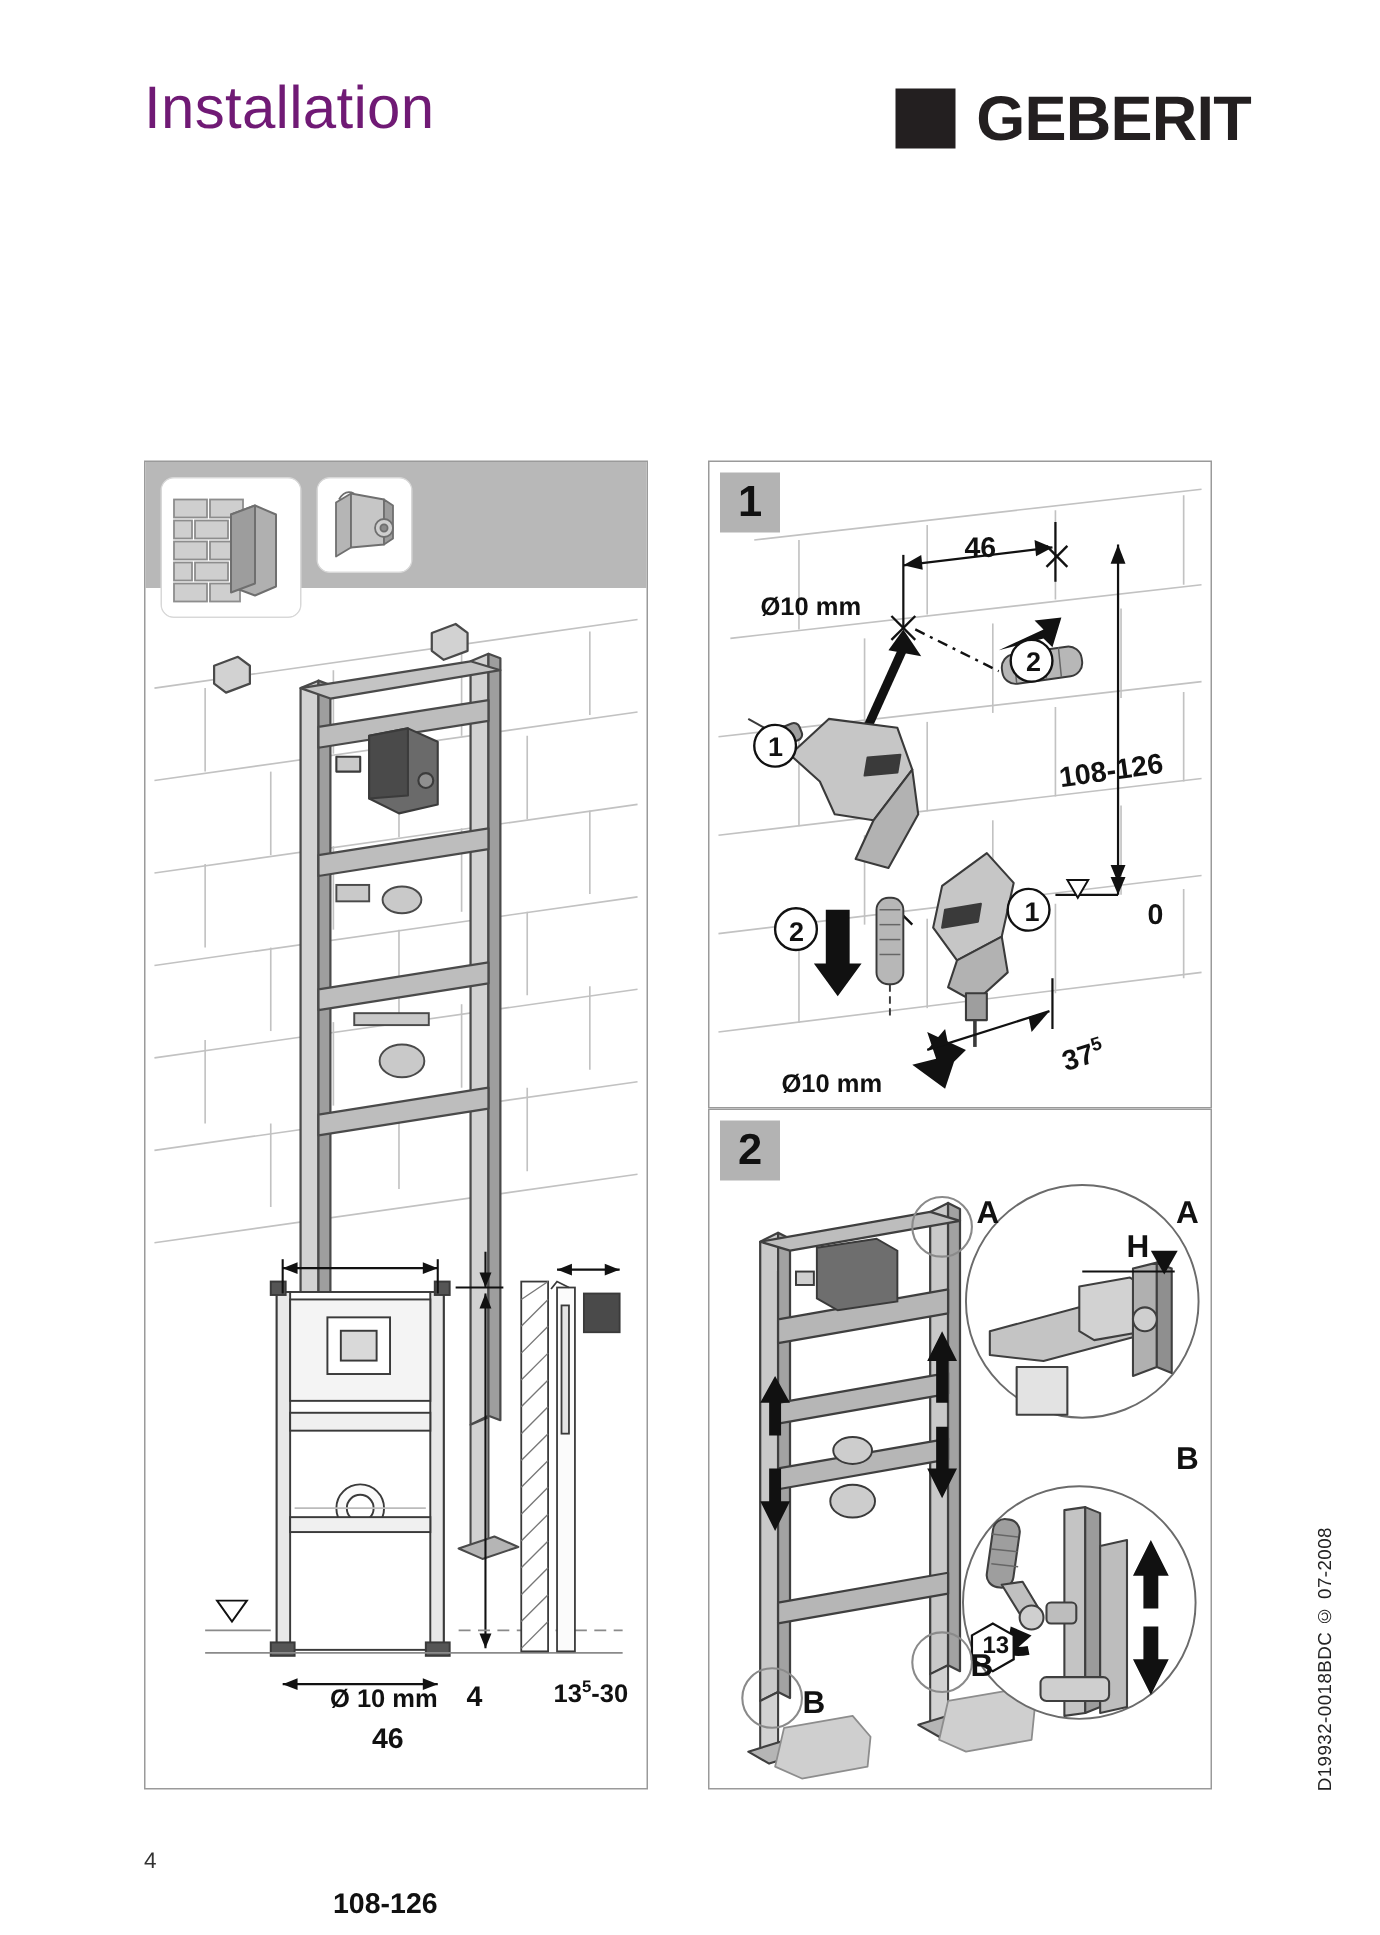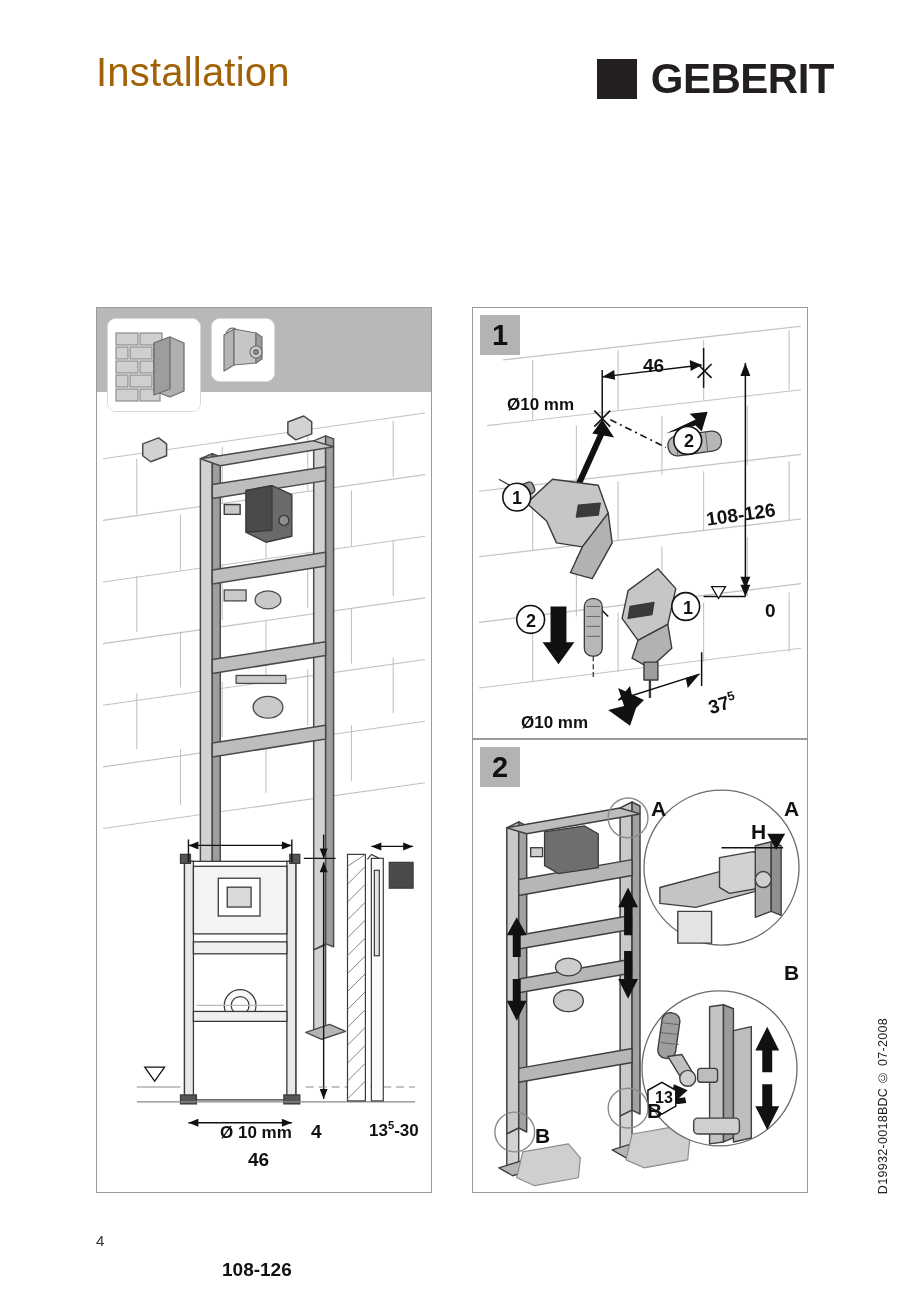--- a/index.html
+++ b/index.html
@@ -4,21 +4,21 @@
 <style>
   html,body{margin:0;padding:0;background:#ffffff;}
   body{width:920px;height:1290px;position:relative;
        font-family:"Liberation Sans","DejaVu Sans",sans-serif;color:#1a1a1a;
        -webkit-font-smoothing:antialiased;}
 
   .page{position:absolute;inset:0;width:920px;height:1290px;overflow:hidden;}
 
   
   .page-title{position:absolute;left:96px;top:52px;font-size:40px;font-weight:400;
-              letter-spacing:.2px;color:#a16207;line-height:1;}
+              letter-spacing:.2px;color:#701a75;line-height:1;}
   .logo{position:absolute;right:86px;top:58px;display:flex;align-items:center;gap:14px;}
   .logo-mark{width:40px;height:40px;background:#231f20;display:block;}
   .logo-text{font-size:42px;font-weight:700;letter-spacing:-0.5px;color:#231f20;
              line-height:1;font-family:"Liberation Sans",sans-serif;}
 
   
   .panel{position:absolute;border:1px solid #9a9a9a;background:#fff;box-sizing:border-box;}
   #panel-left{left:96px;top:307px;width:336px;height:886px;}
   #panel-s1{left:472px;top:307px;width:336px;height:432px;}
   #panel-s2{left:472px;top:739px;width:336px;height:454px;}

